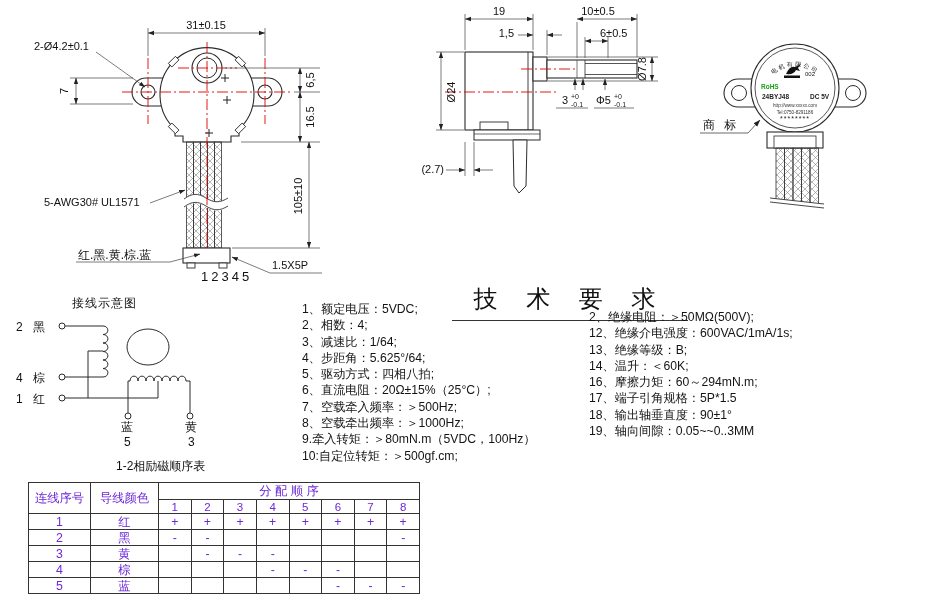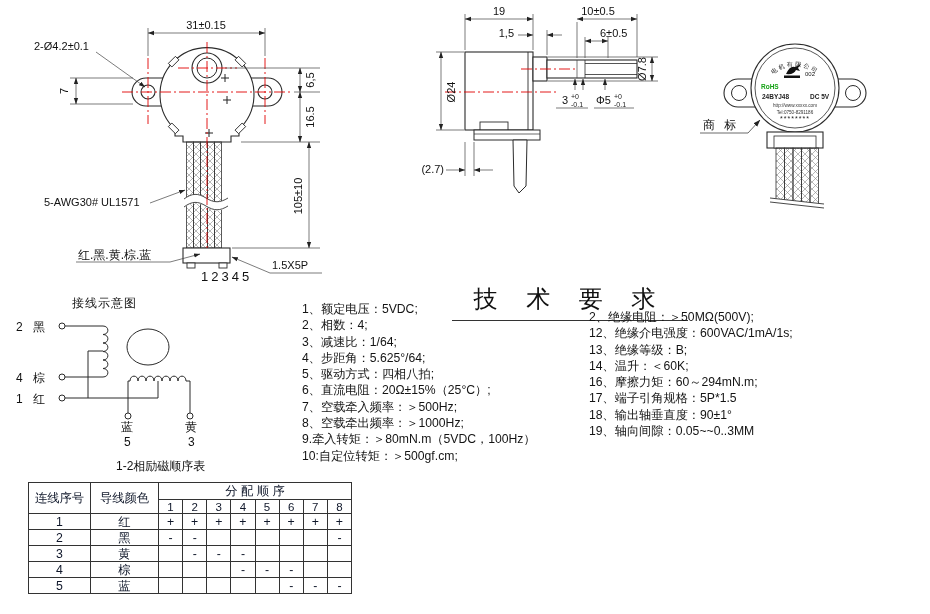--- a/index.html
+++ b/index.html
@@ -9,21 +9,21 @@
   .dt{font-size:11px;fill:#111;}
   .ct{font-size:12px;fill:#111;}
   .tiny{fill:#222;}
   .tech-title{position:absolute;left:452px;top:271px;width:236px;text-align:center;
       font-size:24px;letter-spacing:11px;color:#101010;border-bottom:1.8px solid #333;
       padding-bottom:5px;white-space:nowrap;margin-top:12px;}
   .tcol{position:absolute;font-size:12.2px;line-height:16.3px;white-space:nowrap;color:#141414;}
   .tcol-left{left:302px;top:301px;width:286px;}
   .tcol-right{left:589px;top:309px;width:341px;}
   .seq-wrap{position:absolute;left:28px;top:482px;width:332px;}
-  table.seq{border-collapse:collapse;table-layout:fixed;width:324px;font-size:12.3px;color:#0f172a;}
+  table.seq{border-collapse:collapse;table-layout:fixed;width:392px;font-size:12.3px;color:#6d28d9;}
   table.seq td{border:1px solid #333;text-align:center;padding:0;height:15px;line-height:14px;overflow:hidden;}
   table.seq td.hdr{height:16px;}
   table.seq td.num{height:13px;font-size:11.5px;line-height:12px;}
   .tb-footer{position:absolute;left:72px;top:616px;display:flex;align-items:center;gap:12px;
       font-size:11px;color:#141414;white-space:nowrap;}
   .tb-footer .dash{letter-spacing:-1px;font-weight:bold;}
 </style>
 </head>
 <body>
 

